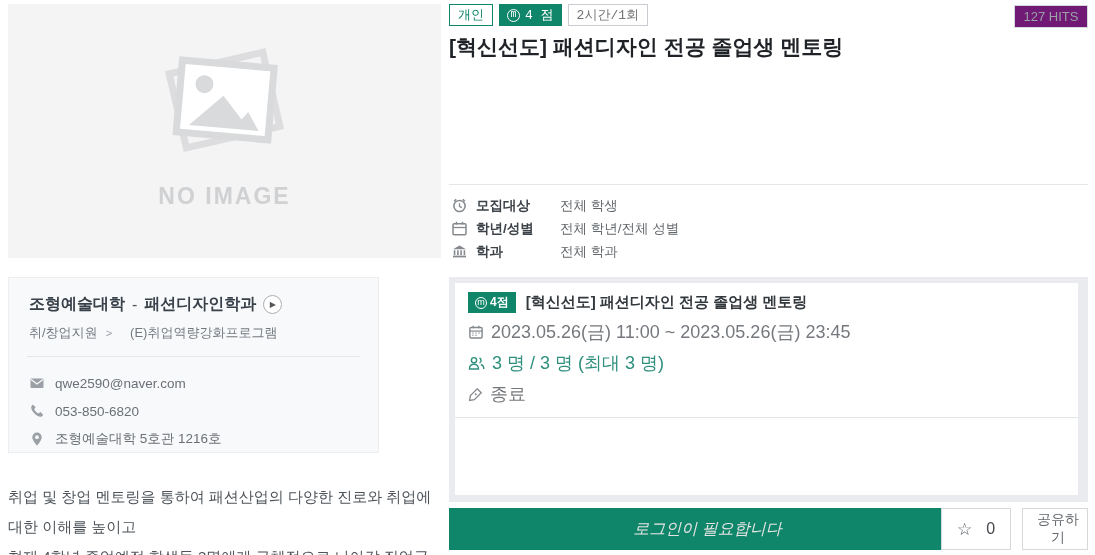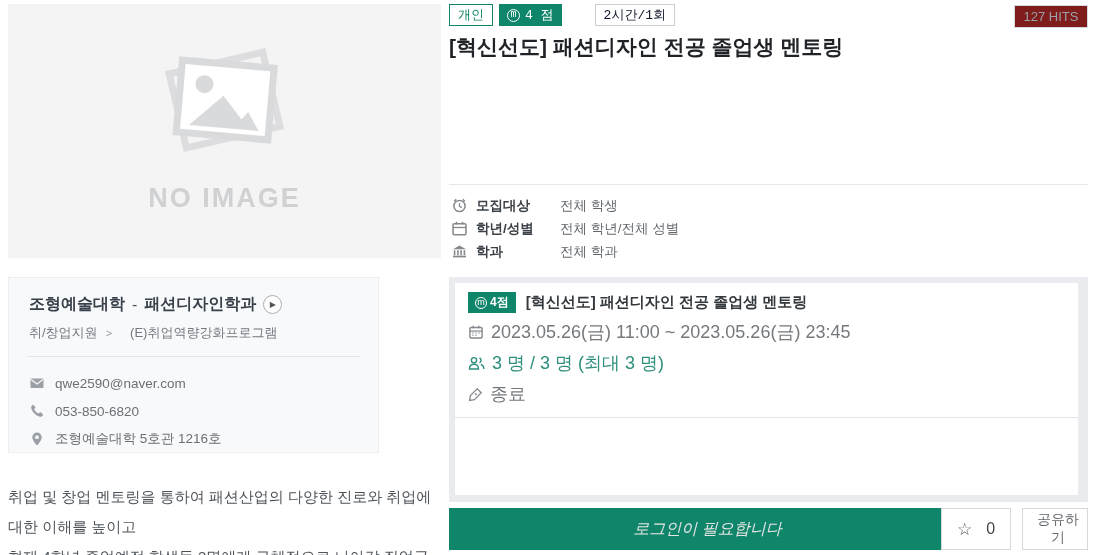--- a/index.html
+++ b/index.html
@@ -7,21 +7,21 @@
   body { font-family:"Liberation Sans","DejaVu Sans",sans-serif; color:#333; }
   .page { position:relative; width:1095px; height:555px; background:#fff; overflow:hidden; }
 
   
   .noimage {
     position:absolute; left:8px; top:4px; width:433px; height:254px;
     background:#f4f4f5; display:flex; flex-direction:column; align-items:center;
   }
   .noimage svg { margin-top:36px; }
   .noimage-label {
-    margin-top:18px; font-size:27px; font-weight:bold; color:#cfd1d3; letter-spacing:2px;
+    margin-top:18px; font-size:23px; font-weight:bold; color:#cfd1d3; letter-spacing:2px;
   }
 
   .org-card {
     position:absolute; left:8px; top:277px; width:371px; height:176px;
     background:#f8f9fa; border:1px solid #eceef0; padding:16px 20px 0 20px;
   }
   .org-title-row { display:flex; align-items:center; font-size:16px; font-weight:bold; color:#38404a; }
   .org-title-row .sep { margin:0 7px; font-weight:normal; color:#555; }
   .play-circle {
     width:19px; height:19px; border:1px solid #aab0b6; border-radius:50%;
@@ -34,30 +34,30 @@
   .contact-row { display:flex; align-items:center; height:28px; font-size:13.5px; color:#6b7076; }
   .contact-row svg { margin-right:10px; flex:0 0 auto; }
 
   .description { position:absolute; left:8px; top:482px; width:433px; font-size:15px; color:#4d5359; line-height:30px; }
 
   
   .badges { position:absolute; left:449px; top:4px; display:flex; gap:6px; }
   .badge { height:22px; display:inline-flex; align-items:center; padding:0 8px; font-size:13px; background:#fff;font-family:Liberation Mono, monospace; }
   .badge-outline-accent { border:1px solid #0F8669; color:#0F8669; }
   .badge-filled { background:#0F8669; color:#fff; gap:5px; }
-  .badge-outline-gray { border:1px solid #c9cdd1; color:#0f172a;margin-left:27px; }
+  .badge-outline-gray { border:1px solid #c9cdd1; color:#737373; }
   .mcirc {
     width:13px; height:13px; border:1px solid #fff; border-radius:50%;
     display:inline-flex; align-items:center; justify-content:center;
     font-size:10px; line-height:1; color:#fff;
   }
   .hits-box {
     position:absolute; left:1014px; top:5px; width:74px; height:23px;
     border:1px solid #d6d9dc; color:#9aa0a6; font-size:13px;
-    display:flex; align-items:center; justify-content:center; background:#7f1d1d;
+    display:flex; align-items:center; justify-content:center; background:#701a75;
   }
   .main-title {
     position:absolute; left:449px; top:33px; width:600px;
     font-size:21px; font-weight:bold; color:#1f2226;
   }
 
   .info-section {
     position:absolute; left:449px; top:184px; width:639px;
     border-top:1px solid #e5e7ea; padding-top:9px;
   }

